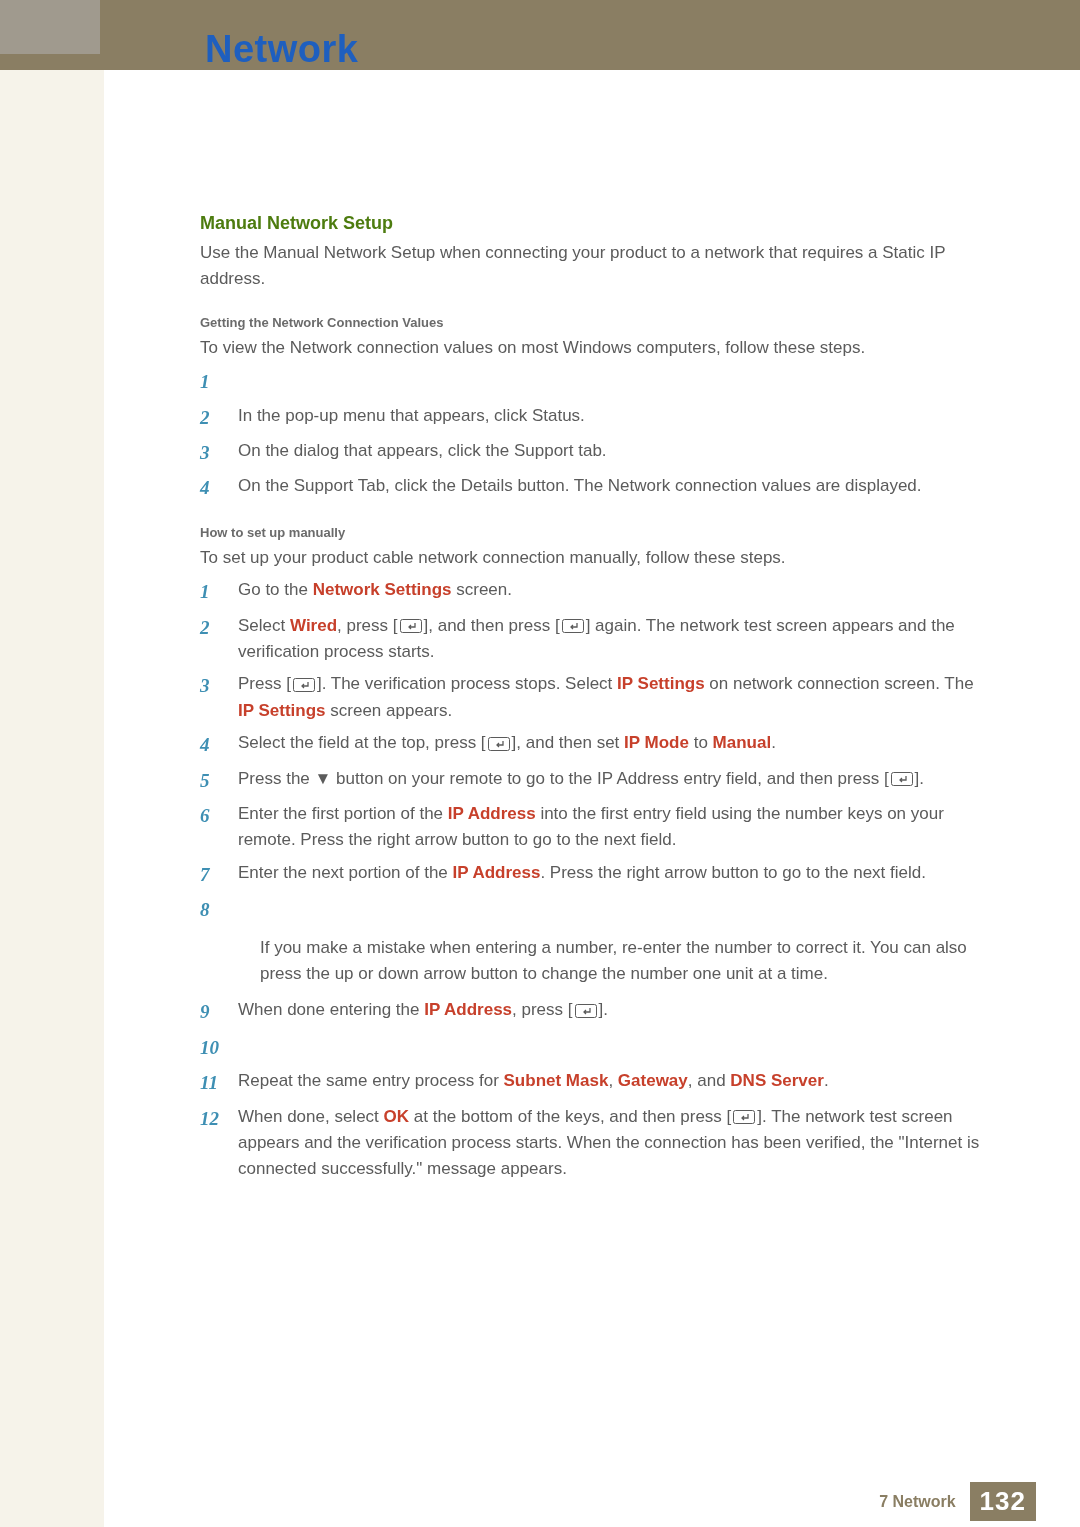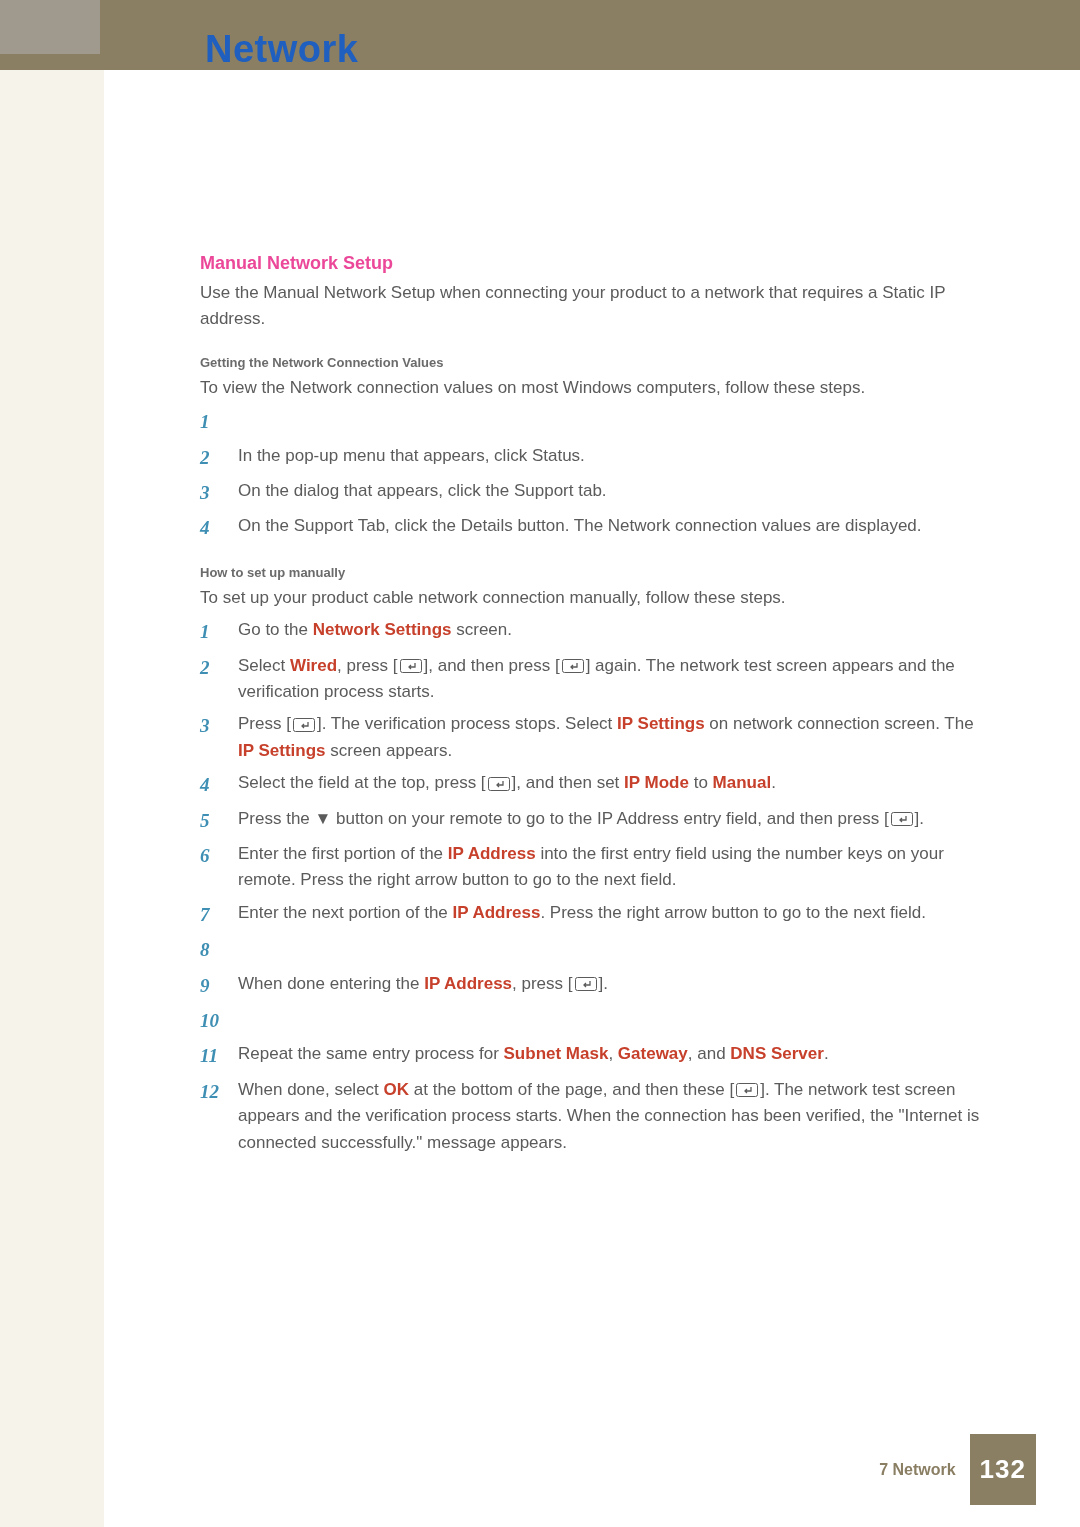--- a/index.html
+++ b/index.html
@@ -2,33 +2,33 @@
 <html><head>
 <meta charset="utf-8">
 <style>
   * { margin: 0; padding: 0; box-sizing: border-box; }
   html, body { width: 1080px; height: 1527px; font-family: Arial, Helvetica, sans-serif; background: #ffffff; color: #5b5b5b; }
   .top-strip { height: 70px; background: #8a7e63; }
   .tab-block { position: absolute; left: 0; top: 0; width: 100px; height: 54px; background: #a09a8e; }
   .title { position: absolute; left: 205px; top: 28px; font-size: 38px; font-weight: bold; color: #1e5fbf; letter-spacing: 0.5px; }
   .side-strip { position: absolute; left: 0; top: 70px; width: 104px; bottom: 0; background: #f6f3ea; }
   .content { position: absolute; left: 200px; right: 90px; top: 210px; font-size: 17px; line-height: 1.55; }
-  .h-red { color: #ec4899; font-weight: bold; font-size: 18px; margin-top: 40px; }
+  .h-red { color: #4d7c0f; font-weight: bold; font-size: 18px; }
   .h-sub { color: #6b6b6b; font-weight: bold; font-size: 13px; }
   .para { color: #5b5b5b; margin-top: 2px; margin-bottom: 6px; }
   .ol { list-style: none; padding-left: 0; margin-top: 6px; }
   .li { display: flex; align-items: flex-start; gap: 12px; margin: 6px 0; color: #5b5b5b; }
   .num { font-style: italic; color: #3e8fb3; font-size: 19px; min-width: 26px; font-weight: 600; font-family: Georgia, 'Times New Roman', serif; }
   .li .txt { flex: 1; }
   .note { margin: 10px 0 10px 60px; color: #5b5b5b; }
   .kw { color: #c7402b; font-weight: bold; }
   .enter-icon { display: inline-block; vertical-align: middle; margin: 0 2px; }
-  .footer { position: absolute; bottom: 22px; right: 44px; display: flex; align-items: center; gap: 14px; }
+  .footer { position: absolute; bottom: 6px; right: 44px; display: flex; align-items: center; gap: 14px; }
   .footer-label { color: #8a7e63; font-weight: bold; font-size: 16px; }
-  .footer-page { background: #8a7e63; color: #ffffff; font-weight: bold; font-size: 26px; padding: 20px 10px; letter-spacing: 1px; }
+  .footer-page { background: #8a7e63; color: #ffffff; font-weight: bold; font-size: 26px; padding: 4px 10px; letter-spacing: 1px; }
   .spacer-14 { height: 14px; }
 </style>
 </head>
 <body>
 
 <div class="top-strip"></div>
 <div class="tab-block"></div>
 <div class="title">Network</div>
 <div class="side-strip"></div>
 
@@ -127,20 +127,21 @@
       <span class="txt">
         <span>Enter the next portion of the </span><span class="kw">IP Address</span><span>. Press the right arrow button to go to the next field.</span>
       </span>
     </li>
 
     <li class="li">
         <span class="num">8</span>
     </li>
   </ol>
 
+  <div class="note">If you make a mistake when entering a number, re-enter the number to correct it. You can also press the up or down arrow button to change the number one unit at a time.</div>
 
   <ol class="ol">
     <li class="li">
         <span class="num">9</span>
       <span class="txt">
         <span>When done entering the </span><span class="kw">IP Address</span><span>, press [</span><svg class="enter-icon" width="22" height="14" viewBox="0 0 22 14">
             <rect x="0.5" y="0.5" width="21" height="13" rx="2" fill="none" stroke="#5b5b5b"></rect>
             <path d="M15 4 v4 h-6 M11 6 l-2 2 l2 2" fill="none" stroke="#5b5b5b" stroke-width="1.3"></path>
           </svg><span>].</span>
       </span>
@@ -153,21 +154,21 @@
     <li class="li">
         <span class="num">11</span>
       <span class="txt">
         <span>Repeat the same entry process for </span><span class="kw">Subnet Mask</span><span>, </span><span class="kw">Gateway</span><span>, and </span><span class="kw">DNS Server</span><span>.</span>
       </span>
     </li>
 
     <li class="li">
         <span class="num">12</span>
       <span class="txt">
-        <span>When done, select </span><span class="kw">OK</span><span> at the bottom of the page, and then these [</span><svg class="enter-icon" width="22" height="14" viewBox="0 0 22 14">
+        <span>When done, select </span><span class="kw">OK</span><span> at the bottom of the keys, and then press [</span><svg class="enter-icon" width="22" height="14" viewBox="0 0 22 14">
             <rect x="0.5" y="0.5" width="21" height="13" rx="2" fill="none" stroke="#5b5b5b"></rect>
             <path d="M15 4 v4 h-6 M11 6 l-2 2 l2 2" fill="none" stroke="#5b5b5b" stroke-width="1.3"></path>
           </svg><span>]. The network test screen appears and the verification process starts. When the connection has been verified, the "Internet is connected successfully." message appears.</span>
       </span>
     </li>
   </ol>
 
 </div>
 
 <div class="footer">

